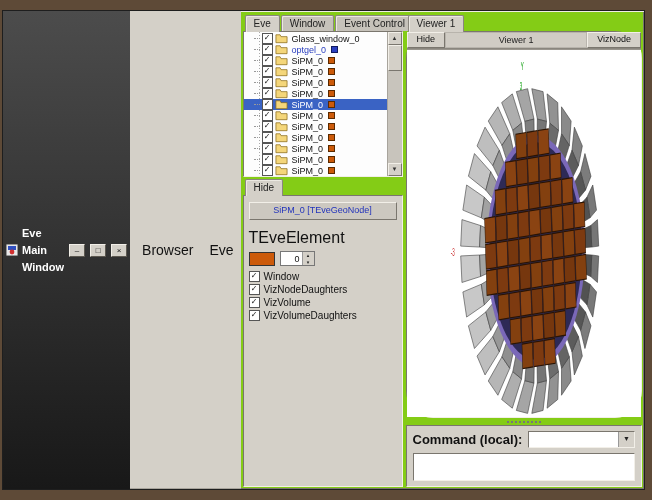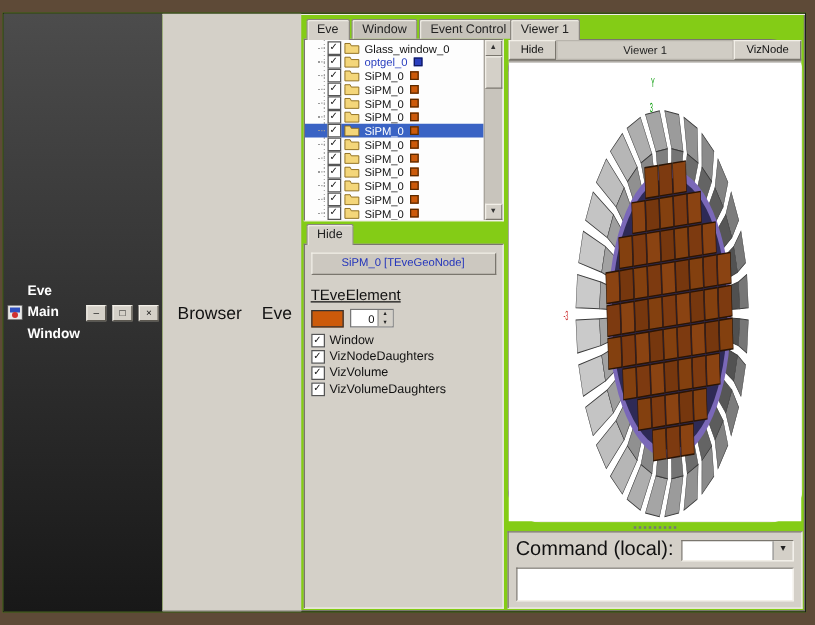--- a/index.html
+++ b/index.html
@@ -43,41 +43,41 @@
   
   .vscroll{width:14px;flex:0 0 14px;background:#c8c4bc;border-left:1px solid #a8a49c;display:flex;flex-direction:column;}
   .sbtn{height:13px;background:#d4d0c8;border:1px solid;border-color:#f2efe8 #7a766e #7a766e #f2efe8;font-size:6px;
     text-align:center;line-height:11px;color:#333;box-sizing:border-box;}
   .sthumb{height:26px;background:#d4d0c8;border:1px solid;border-color:#f2efe8 #7a766e #7a766e #f2efe8;box-sizing:border-box;}
   .strack{flex:1;}
   
   .stylepanel{flex:1;background:#d4d0c8;padding:4px 5px;display:flex;flex-direction:column;min-height:0;box-sizing:border-box;}
   .node-header{height:16px;background:#ccc8c0;border:1px solid;border-color:#f2efe8 #7a766e #7a766e #f2efe8;color:#2233bb;
     font-size:9px;text-align:center;line-height:15px;margin:2px 0 6px;overflow:hidden;white-space:nowrap;}
-  .sec-label{font-size:12px;color:#111;margin:3px 0 2px;text-decoration:underline;}
+  .sec-label{font-size:16px;color:#111;margin:3px 0 2px;}
   .swatch-row{display:flex;gap:5px;margin:2px 0 4px;align-items:center;}
   .swatch{width:26px;height:14px;border:1px solid #333;box-sizing:border-box;}
   .spinner{display:flex;border:1px solid #777;background:#fff;height:15px;box-sizing:border-box;}
   .spin-val{width:17px;font-size:9px;text-align:right;padding:2px 2px 0 2px;color:#111;}
   .spin-btns{width:11px;display:flex;flex-direction:column;background:#d4d0c8;border-left:1px solid #999;}
   .spin-btns span{flex:1;font-size:5px;line-height:6px;text-align:center;color:#222;}
   .gcrow{display:flex;align-items:center;gap:4px;height:13px;font-size:10px;color:#111;}
   
   .viewerbox{flex:1;display:flex;flex-direction:column;background:#d4d0c8;min-height:0;box-sizing:border-box;border-radius:27px;}
   .viewer-header{flex:0 0 15px;display:flex;align-items:stretch;background:#ccc8c0;border-bottom:1px solid #8a867e;font-size:9px;}
   .vh-btn{padding:0 9px;background:#d4d0c8;border:1px solid;border-color:#f2efe8 #7a766e #7a766e #f2efe8;line-height:13px;color:#111;}
   .vh-title{flex:1;text-align:center;line-height:14px;color:#222;background:#d0ccc4;border:1px solid #b8b4ac;}
   .viewport{flex:1;background:#ffffff;position:relative;min-height:0;border-top:1px solid #9a968e;}
   .viewport svg{position:absolute;left:0;top:0;width:100%;height:100%;}
   .hsplit{flex:0 0 7px;display:flex;align-items:center;justify-content:center;}
   .dots{width:34px;border-top:2px dotted #777;}
   
   .commandpanel{flex:0 0 62px;background:#d4d0c8;padding:5px 6px;display:flex;flex-direction:column;gap:5px;box-sizing:border-box;}
   .cmdrow{display:flex;align-items:center;gap:6px;}
-  .cmdlbl{font-size:16px;color:#111;white-space:nowrap;}
+  .cmdlbl{font-size:13px;color:#111;white-space:nowrap;font-weight:bold;}
   .combo{flex:1;height:17px;background:#fff;border:1px solid;border-color:#7a766e #f2efe8 #f2efe8 #7a766e;display:flex;box-sizing:border-box;}
   .combo-field{flex:1;}
   .combo-arrow{width:15px;background:#d4d0c8;border-left:1px solid #999;font-size:7px;text-align:center;line-height:14px;color:#222;}
   .cmdout{flex:1;background:#fff;border:1px solid;border-color:#7a766e #f2efe8 #f2efe8 #7a766e;}
   .ax{font-size:9px;font-family:"Liberation Sans",sans-serif;}
 </style>
 </head>
 <body>
 
 <div class="window">

